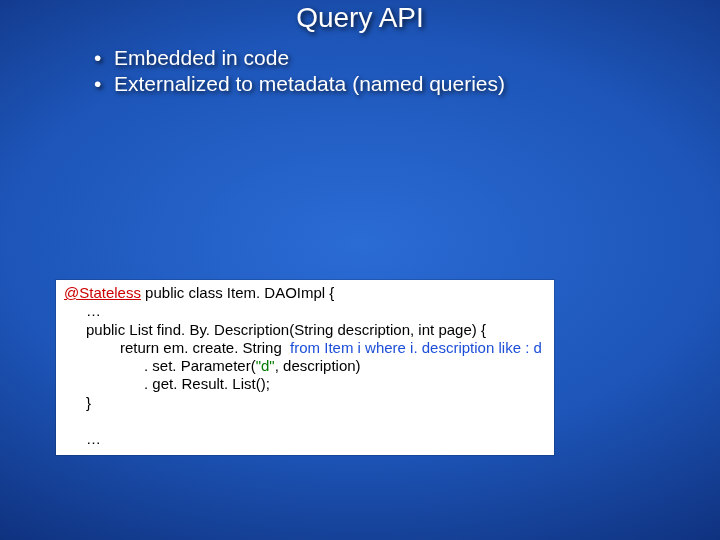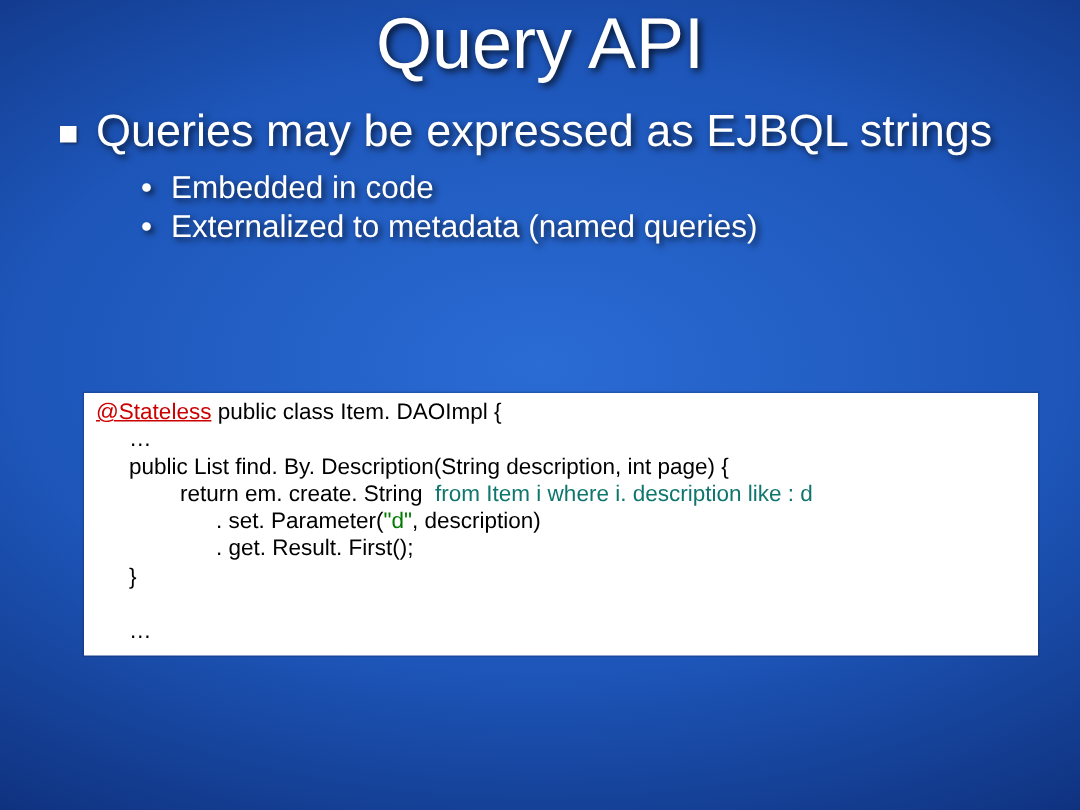--- a/index.html
+++ b/index.html
@@ -17,21 +17,21 @@
                 #2a6bd4 0%,
                 #1d55b8 45%,
                 #0e2f7a 82%,
                 #06184d 100%);
     position: relative;
     color: #ffffff;
     box-sizing: border-box;
     padding-top: 2px;
   }
   .title {
-    font-size: 48px;
+    font-size: 28px;
     text-align: center;
     margin: 0;
     padding-top: 0px;
     text-shadow: 2px 2px 5px rgba(0,0,0,0.8);
     font-weight: 400;
   }
   .body {
     padding: 10px 30px 0 30px;
   }
   .lvl1 {
@@ -62,58 +62,57 @@
   }
   .lvl2::before {
     content: "•";
     position: absolute;
     left: 0;
     top: 0;
   }
   .codebox {
     position: absolute;
     left: 56px;
-    top: 262px;
-    width: 636px;
+    top: 280px;
+    width: 498px;
     background: #ffffff;
     color: #000000;
     font-family: Arial, Helvetica, sans-serif;
     font-size: 15px;
     line-height: 1.22;
     padding: 4px 8px 6px 8px;
     box-sizing: border-box;
     box-shadow: 0 0 0 1px rgba(0,0,0,0.15);
   }
   .codebox .line { white-space: pre; }
   .ind1 { padding-left: 22px; }
   .ind2 { padding-left: 56px; }
   .ind3 { padding-left: 80px; }
   .u { text-decoration: underline; }
   .red  { color: #cc0000; }
-  .blue { color: #0f766e; margin-top: 24px; }
+  .blue { color: #1d4ed8; margin-top: 24px; }
   .green{ color: #007a00; }
 </style>
 </head>
 <body>
 
 <div class="slide">
 
   <h1 class="title">Query API</h1>
 
   <div class="body">
-    <div class="lvl1">Queries may be expressed as EJBQL strings</div>
     <div class="lvl2">Embedded in code</div>
     <div class="lvl2">Externalized to metadata (named queries)</div>
   </div>
 
   <div class="codebox">
     <div class="line"><span class="u red">@Stateless</span><span> public class Item. DAOImpl {</span></div>
     <div class="line ind1">…</div>
     <div class="line ind1">public List find. By. Description(String description, int page) {</div>
     <div class="line ind2"><span>return em. create. String</span><span class="blue">  from Item i where i. description like : d</span></div>
     <div class="line ind3"><span>. set. Parameter(</span><span class="green">"d"</span><span>, description)</span></div>
-    <div class="line ind3">. get. Result. First();</div>
+    <div class="line ind3">. get. Result. List();</div>
     <div class="line ind1">}</div>
     <div class="line">&nbsp;</div>
     <div class="line ind1">…</div>
   </div>
 
 </div>
 
 </body></html>

